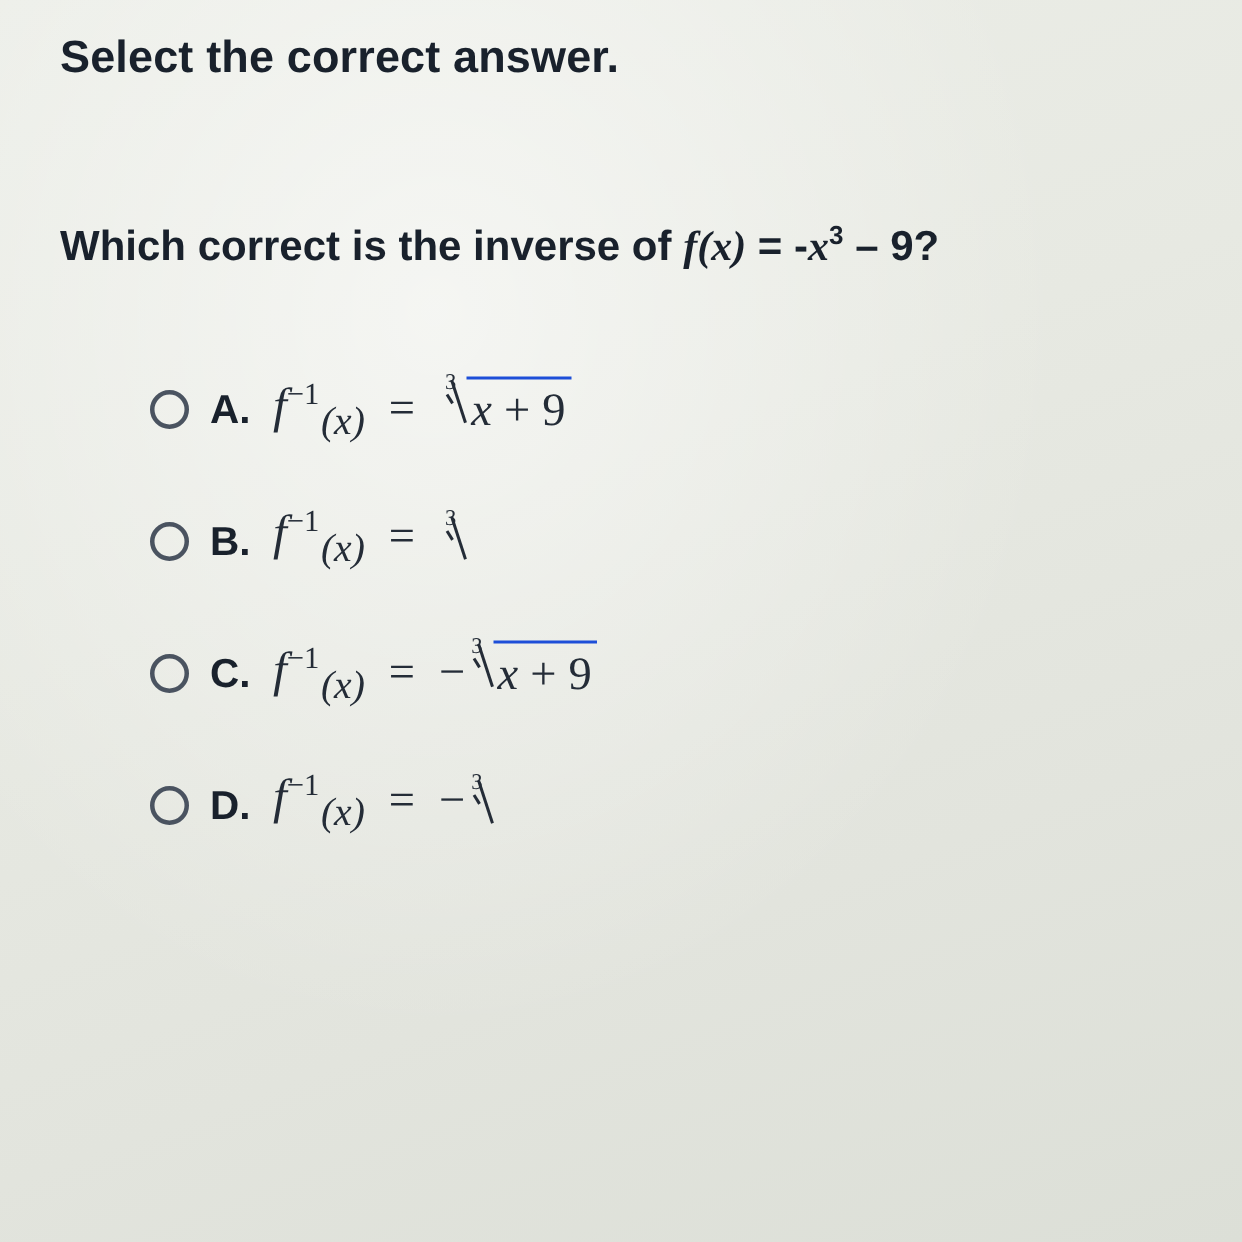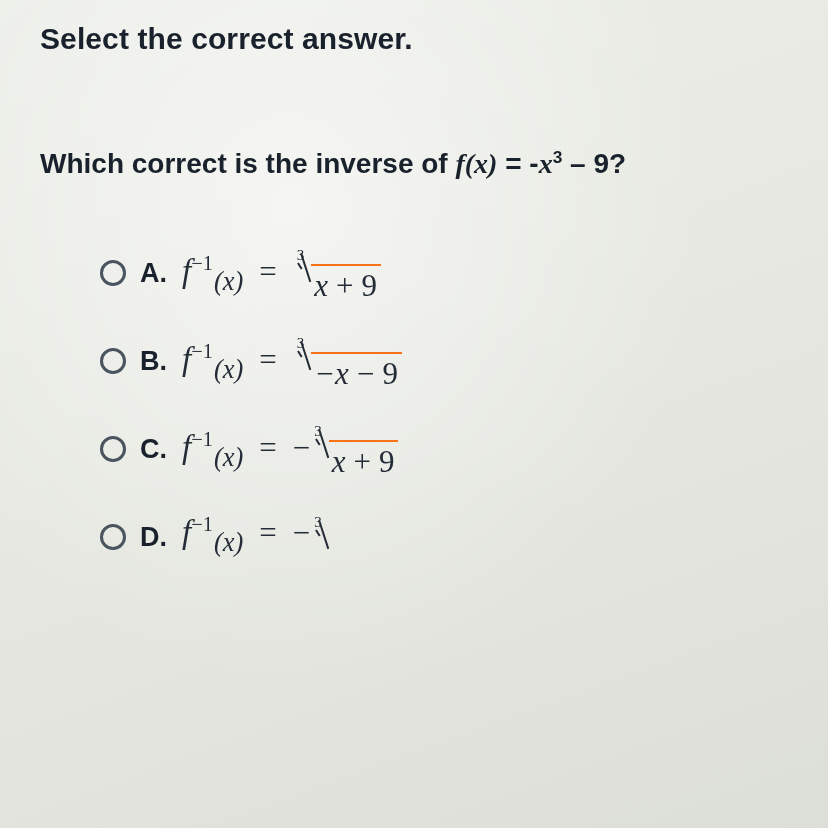--- a/index.html
+++ b/index.html
@@ -165,24 +165,24 @@
     position: absolute;
     left: 5px;
     top: 1px;
     width: 30px;
     height: 2px;
     background: #242c37;
     transform: rotate(72deg);
     transform-origin: left top;
   }
   .radicand {
-    border-top: 2px solid #f97316;
+    border-top: 2px solid #1d4ed8;
     padding: 2px 4px 0 3px;
     position: relative;
-    top: 14px;
+    top: 1px;
   }
   .radicand .vx {
     font-style: italic;
   }
   .radicand .op {
     margin: 0 8px;
   }
 </style>
 </head>
 <body>
@@ -217,21 +217,20 @@
     <div class="option-row">
       <span class="radio"></span>
       <span class="option-letter">B.</span>
       <span class="formula">
         <span class="fsym"><span>f</span><span class="finv">−1</span><span class="argx">(x)</span></span>
         <span class="eq">=</span>
         <span class="neg"></span>
         <span class="radical">
           <span class="index">3</span>
           <span class="tick"></span>
-          <span class="radicand"><span class="vx">−x</span><span class="op">−</span><span>9</span></span>
         </span>
       </span>
     </div>
 
     <div class="option-row">
       <span class="radio"></span>
       <span class="option-letter">C.</span>
       <span class="formula">
         <span class="fsym"><span>f</span><span class="finv">−1</span><span class="argx">(x)</span></span>
         <span class="eq">=</span>

